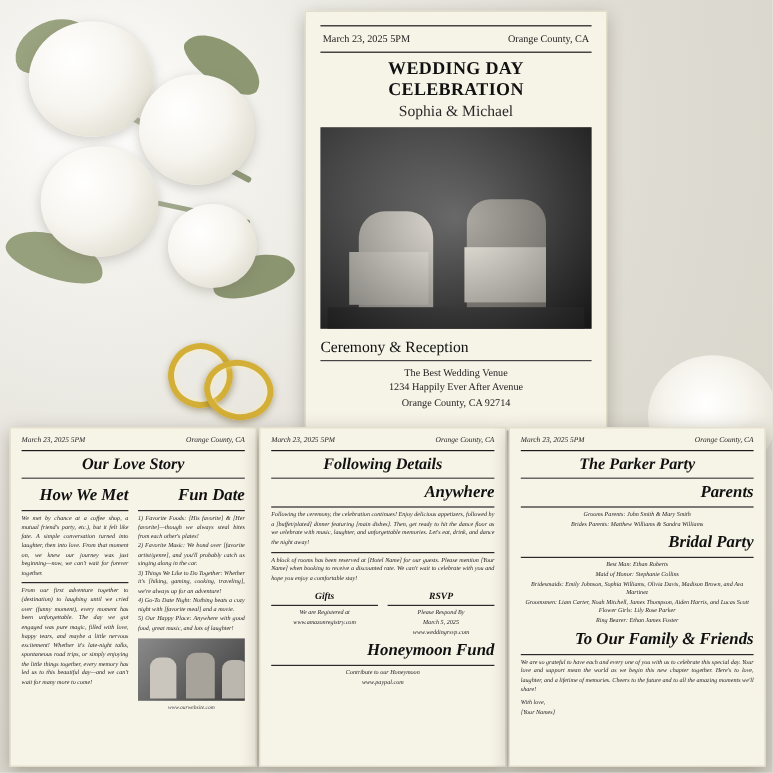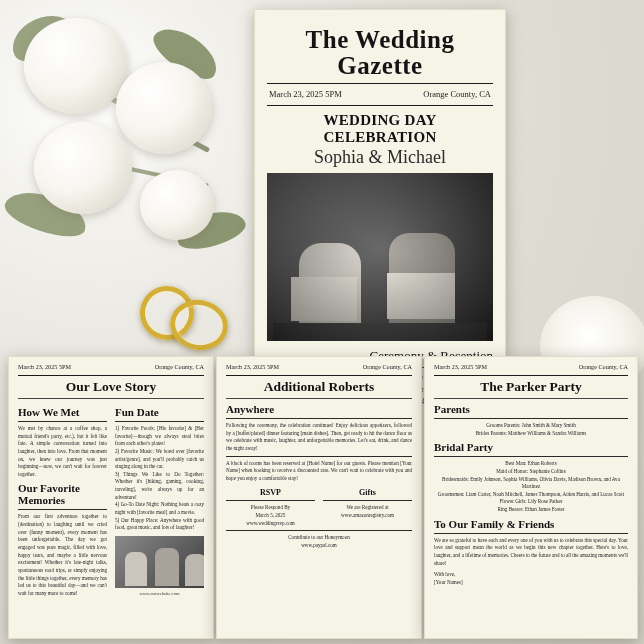--- a/index.html
+++ b/index.html
@@ -33,40 +33,40 @@
   .gazette-title{
     font-family:"Liberation Serif", serif;
     font-weight:bold;font-size:25px;letter-spacing:.5px;
     text-align:center;color:#141414;margin:9px 0 3px;
     line-height:1.05;
   }
   .rule{border-top:1px solid #1b1b1b;margin:3px 0;}
   .rule.thin{border-top:1px solid #444;}
   .dateline{display:flex;justify-content:space-between;font-size:8.5px;color:#1e1e1e;padding:2px 2px 3px;}
   .headline{text-align:center;font-size:15px;font-weight:bold;letter-spacing:.3px;color:#111;margin-top:6px;}
-  .couple{text-align:center;font-size:18px;color:#2a2a2a;margin:1px 0 5px;font-style:normal;}
+  .couple{text-align:center;font-size:13px;color:#2a2a2a;margin:1px 0 5px;font-style:normal;}
   .photo{width:100%;height:168px;background:
       linear-gradient(135deg,#6f6f6f 0%,#4c4c4c 40%,#2e2e2e 100%);
     position:relative;overflow:hidden;}
   .photo .vign{position:absolute;inset:0;background:radial-gradient(ellipse at 50% 45%, rgba(255,255,255,.18), rgba(0,0,0,.55));}
   .pf{position:absolute;background:#cfcac2;}
-  .ceremony{text-align:right;font-size:13px;margin:7px 0 2px;color:#111;}
+  .ceremony{text-align:left;font-size:13px;margin:7px 0 2px;color:#111;}
   .venue{text-align:center;font-size:8.5px;line-height:1.45;color:#1d1d1d;}
 
   
-  .low{top:356px;height:281px;}
+  .low{top:356px;height:281px;font-style:italic;}
   .low-left{left:8px;width:204px;}
   .low-mid{left:216px;width:204px;}
   .low-right{left:424px;width:212px;}
   .low .sheet-inner{padding:5px 9px;}
   .low-date{display:flex;justify-content:space-between;font-size:6.2px;color:#1e1e1e;padding:1px 0 2px;}
   .sec-title{text-align:center;font-size:13.5px;font-weight:bold;color:#111;margin:2px 0 2px;}
   .col2{display:flex;gap:8px;}
   .col{flex:1;}
-  .sub{text-align:left;font-size:11px;font-weight:bold;margin:4px 0 2px;color:#111;}
+  .sub{text-align:right;font-size:14px;font-weight:bold;margin:4px 0 2px;color:#111;}
   .body{font-size:5.1px;line-height:1.5;text-align:justify;color:#242424;}
   .body-c{font-size:5.1px;line-height:1.5;text-align:center;color:#242424;}
   .small-photo{width:100%;height:52px;margin-top:4px;background:linear-gradient(135deg,#8a8a8a,#3d3d3d);position:relative;overflow:hidden;}
   .footer-url{text-align:center;font-size:4.6px;color:#3a3a3a;margin-top:3px;}
   .sub-sm{text-align:center;font-size:8px;font-weight:bold;margin:3px 0 1px;color:#111;}
   .twocol-bottom{display:flex;gap:8px;margin-top:3px;}
   .hr-sec{border-top:1px solid #2a2a2a;margin:3px 0;}
 </style>
 </head>
 <body>
@@ -82,21 +82,20 @@
   <div class="rose" style="left:116px;top:62px;width:96px;height:92px;"></div>
   <div class="rose" style="left:34px;top:122px;width:98px;height:92px;"></div>
   <div class="rose" style="left:140px;top:170px;width:74px;height:70px;"></div>
   <div class="ring" style="left:140px;top:286px;width:44px;height:44px;transform:rotate(-18deg);"></div>
   <div class="ring" style="left:170px;top:300px;width:48px;height:40px;transform:rotate(10deg);"></div>
   <div class="bigflower" style="left:540px;top:296px;width:108px;height:100px;"></div>
 </div>
 
 <div class="sheet masthead-sheet">
   <div class="sheet-inner">
-    <div class="gazette-title">The Wedding Gazette</div>
     <div class="rule"></div>
     <div class="dateline">
       <span>March 23, 2025 5PM</span>
       <span>Orange County, CA</span>
     </div>
     <div class="rule"></div>
 
     <div class="headline">WEDDING DAY CELEBRATION</div>
     <div class="couple">Sophia &amp; Michael</div>
 
@@ -124,21 +123,20 @@
       <span>Orange County, CA</span>
     </div>
     <div class="rule"></div>
     <div class="sec-title">Our Love Story</div>
     <div class="rule thin"></div>
     <div class="col2">
       <div class="col">
         <div class="sub">How We Met</div>
         <div class="hr-sec"></div>
         <div class="body">We met by chance at a coffee shop, a mutual friend's party, etc.), but it felt like fate. A simple conversation turned into laughter, then into love. From that moment on, we knew our journey was just beginning—now, we can't wait for forever together.</div>
-        <div class="sub">Our Favorite Memories</div>
         <div class="hr-sec"></div>
         <div class="body">From our first adventure together to (destination) to laughing until we cried over (funny moment), every moment has been unforgettable. The day we got engaged was pure magic, filled with love, happy tears, and maybe a little nervous excitement! Whether it's late-night talks, spontaneous road trips, or simply enjoying the little things together, every memory has led us to this beautiful day—and we can't wait for many more to come!</div>
       </div>
       <div class="col">
         <div class="sub">Fun Date</div>
         <div class="hr-sec"></div>
         <div class="body">1) Favorite Foods: [His favorite] &amp; [Her favorite]—though we always steal bites from each other's plates!</div>
         <div class="body">2) Favorite Music: We bond over [favorite artist/genre], and you'll probably catch us singing along in the car.</div>
         <div class="body">3) Things We Like to Do Together: Whether it's [hiking, gaming, cooking, traveling], we're always up for an adventure!</div>
         <div class="body">4) Go-To Date Night: Nothing beats a cozy night with [favorite meal] and a movie.</div>
@@ -154,46 +152,47 @@
   </div>
 </div>
 
 <div class="sheet low low-mid">
   <div class="sheet-inner">
     <div class="low-date">
       <span>March 23, 2025 5PM</span>
       <span>Orange County, CA</span>
     </div>
     <div class="rule"></div>
-    <div class="sec-title">Additional Roberts</div>
+    <div class="sec-title">Following Details</div>
     <div class="rule thin"></div>
 
     <div class="sub">Anywhere</div>
     <div class="hr-sec"></div>
     <div class="body">Following the ceremony, the celebration continues! Enjoy delicious appetizers, followed by a [buffet/plated] dinner featuring [main dishes]. Then, get ready to hit the dance floor as we celebrate with music, laughter, and unforgettable memories. Let's eat, drink, and dance the night away!</div>
 
     <div class="hr-sec"></div>
     <div class="body">A block of rooms has been reserved at [Hotel Name] for our guests. Please mention [Your Name] when booking to receive a discounted rate. We can't wait to celebrate with you and hope you enjoy a comfortable stay!</div>
 
     <div class="twocol-bottom">
+      <div class="col">
+        <div class="sub-sm">Gifts</div>
+        <div class="hr-sec"></div>
+        <div class="body-c">We are Registered at</div>
+        <div class="body-c">www.amazonregistry.com</div>
+      </div>
       <div class="col">
         <div class="sub-sm">RSVP</div>
         <div class="hr-sec"></div>
         <div class="body-c">Please Respond By</div>
         <div class="body-c">March 5, 2025</div>
         <div class="body-c">www.weddingrsvp.com</div>
       </div>
-      <div class="col">
-        <div class="sub-sm">Gifts</div>
-        <div class="hr-sec"></div>
-        <div class="body-c">We are Registered at</div>
-        <div class="body-c">www.amazonregistry.com</div>
-      </div>
-    </div>
-
+    </div>
+
+    <div class="sub">Honeymoon Fund</div>
     <div class="hr-sec"></div>
     <div class="body-c">Contribute to our Honeymoon</div>
     <div class="body-c">www.paypal.com</div>
   </div>
 </div>
 
 <div class="sheet low low-right">
   <div class="sheet-inner">
     <div class="low-date">
       <span>March 23, 2025 5PM</span>

